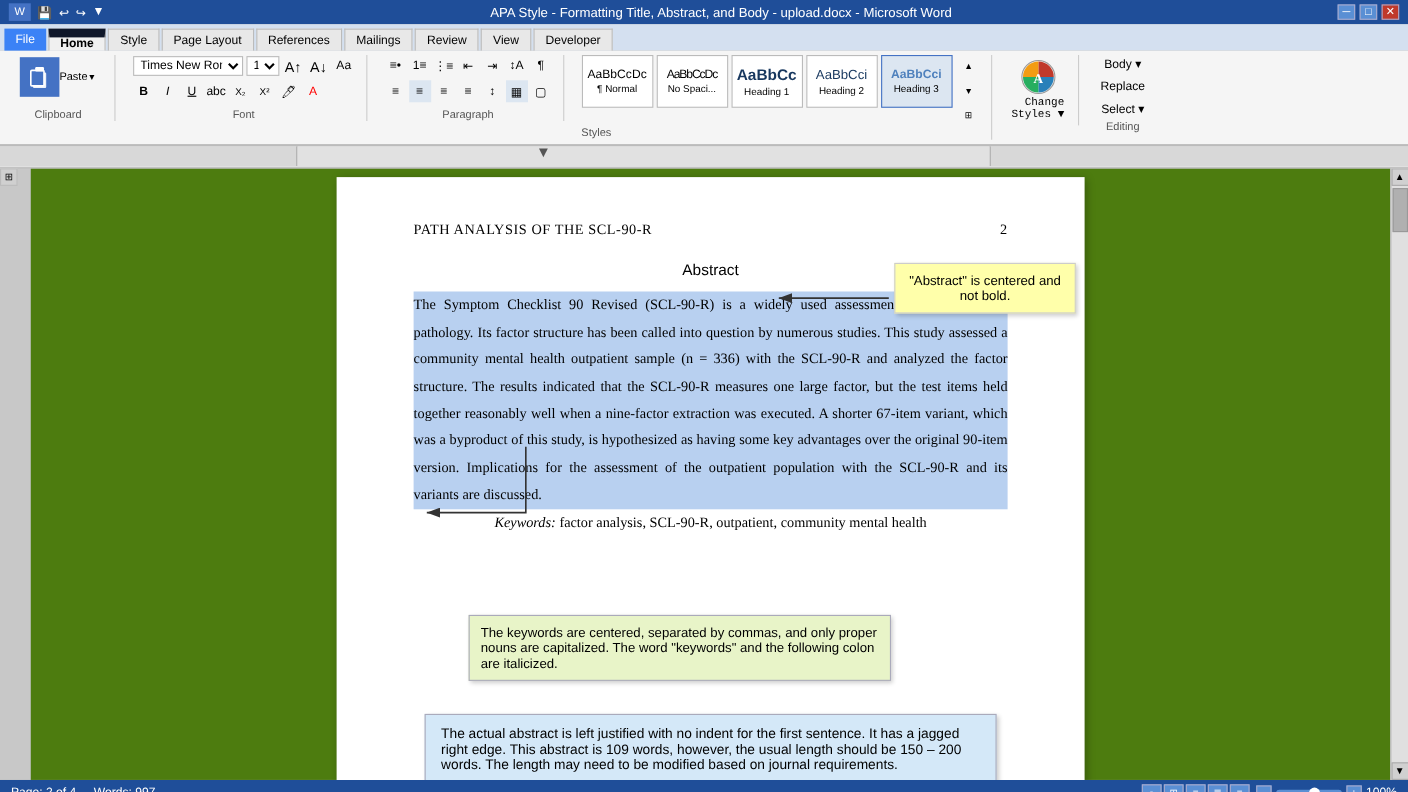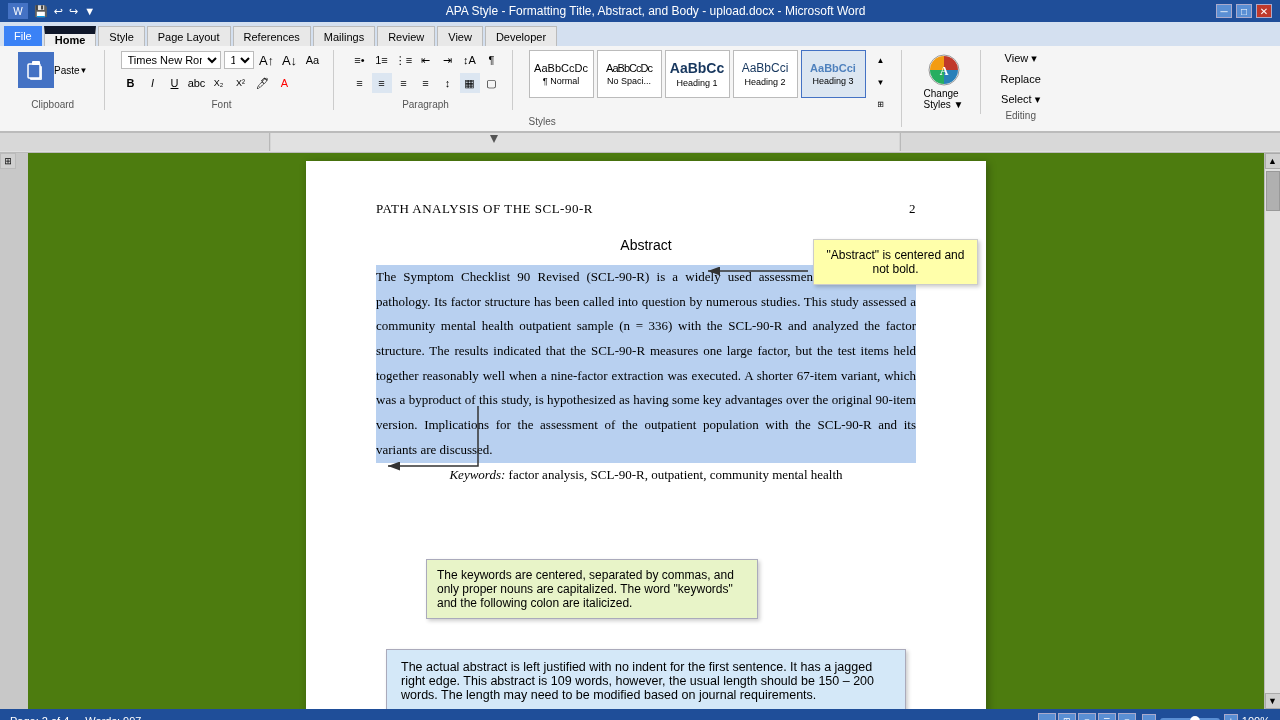--- a/index.html
+++ b/index.html
@@ -311,21 +311,21 @@
     }
 
     
     .keywords-annotation {
       position: absolute;
       bottom: 102px;
       left: 120px;
       background: #e8f4c8;
       border: 1px solid #aab;
       padding: 8px 10px;
-      width: 332px;
+      width: 384px;
       font-family: Arial, sans-serif;
       font-size: 12px;
       box-shadow: 2px 2px 4px rgba(0,0,0,0.2);
     }
 
     
     .bottom-annotation {
       position: absolute;
       bottom: 8px;
       left: 50%;
@@ -513,29 +513,29 @@
       <div style="width:36px;height:36px;display:flex;align-items:center;justify-content:center;">
         <svg width="32" height="32" viewBox="0 0 32 32">
           <circle cx="16" cy="16" r="15" fill="none" stroke="#999" stroke-width="1"></circle>
           <path d="M16,2 A14,14 0 0,1 30,16 L16,16 Z" fill="#c0392b"></path>
           <path d="M16,16 L30,16 A14,14 0 0,1 16,30 Z" fill="#2980b9"></path>
           <path d="M16,30 A14,14 0 0,1 2,16 L16,16 Z" fill="#27ae60"></path>
           <path d="M16,16 L2,16 A14,14 0 0,1 16,2 Z" fill="#f39c12"></path>
           <text x="16" y="21" text-anchor="middle" fill="white" font-size="12" font-weight="bold">A</text>
         </svg>
       </div>
-      <div style="font-family:Liberation Sans, sans-serif;font-size:10px;text-align:left;">Change<br>Styles ▼</div>
+      <div style="font-family:Liberation Mono, monospace;font-size:10px;text-align:right;">Change<br>Styles ▼</div>
     </div>
     <div class="ribbon-section-label"></div>
   </div>
 
   <div class="ribbon-section" style="border-right:none;">
     <div style="display:flex;flex-direction:column;gap:4px;">
       <div class="editing-btn">
-        <div style="font-size:11px;font-family:Arial,sans-serif;">View ▾</div>
+        <div style="font-size:11px;font-family:Arial,sans-serif;">Body ▾</div>
       </div>
       <div class="editing-btn">
         <div style="font-size:11px;font-family:Arial,sans-serif;">Replace</div>
       </div>
       <div class="editing-btn">
         <div style="font-size:11px;font-family:Arial,sans-serif;">Select ▾</div>
       </div>
     </div>
     <div class="ribbon-section-label">Editing</div>
   </div>

